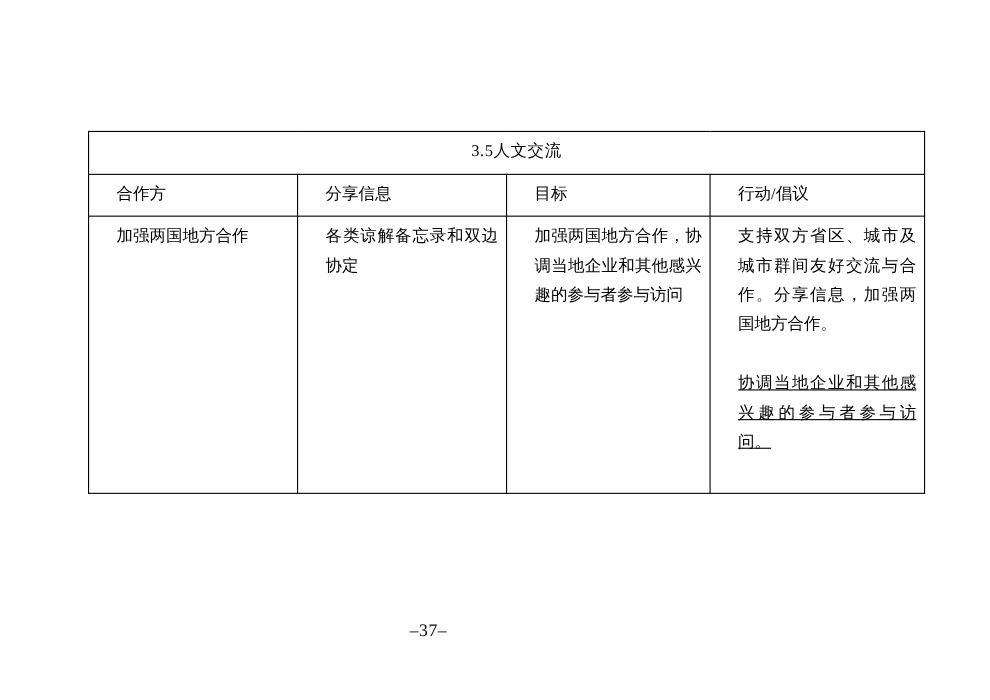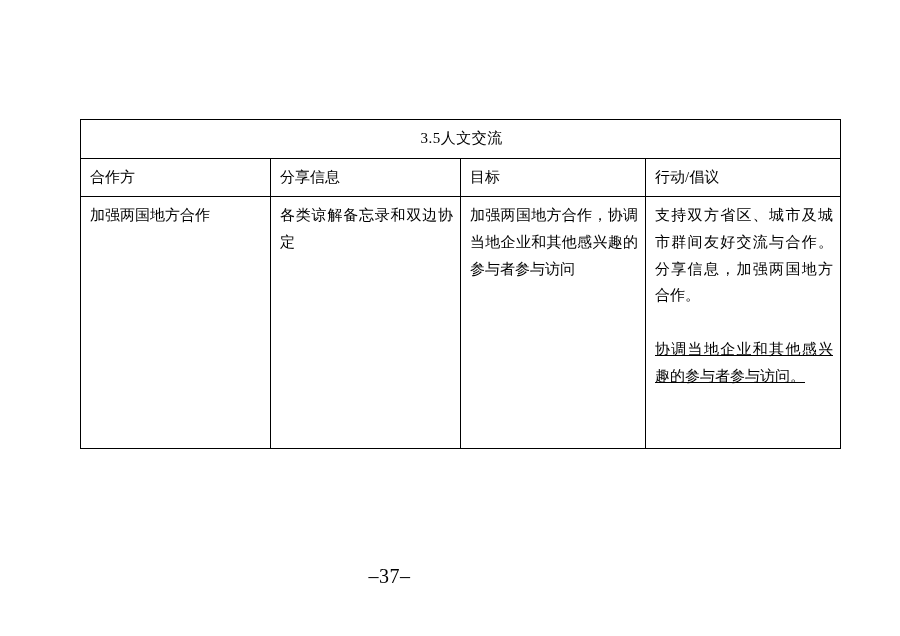--- a/index.html
+++ b/index.html
@@ -26,21 +26,21 @@
     position: absolute;
     left: 80px;
     top: 119px;
     width: 760px;
     border-collapse: collapse;
     table-layout: fixed;
   }
   .doc-table td {
     border: 1px solid #000000;
     vertical-align: top;
-    padding: 5px 7px 6px 9px;
+    padding: 5px 7px 6px 25px;
     font-size: 15px;
     line-height: 1.78;
     font-family: "Liberation Serif", serif;
   }
   .title-cell {
     text-align: center;
     font-size: 16px;
     padding-top: 7px;
     padding-bottom: 7px;
     letter-spacing: 0.5px;
@@ -66,21 +66,21 @@
   .col-1 { width: 190px; }
   .col-2 { width: 190px; }
   .col-3 { width: 185px; }
   .col-4 { width: 195px; }
   .page-number {
     position: absolute;
     left: 0;
     top: 565px;
     width: 779px;
     text-align: center;
-    font-size: 20px;
+    font-size: 16px;
     font-family: "Liberation Serif", serif;
     letter-spacing: 0.5px;
   }
 </style>
 </head>
 <body>
 
 <div class="page">
 
   <table class="doc-table">

